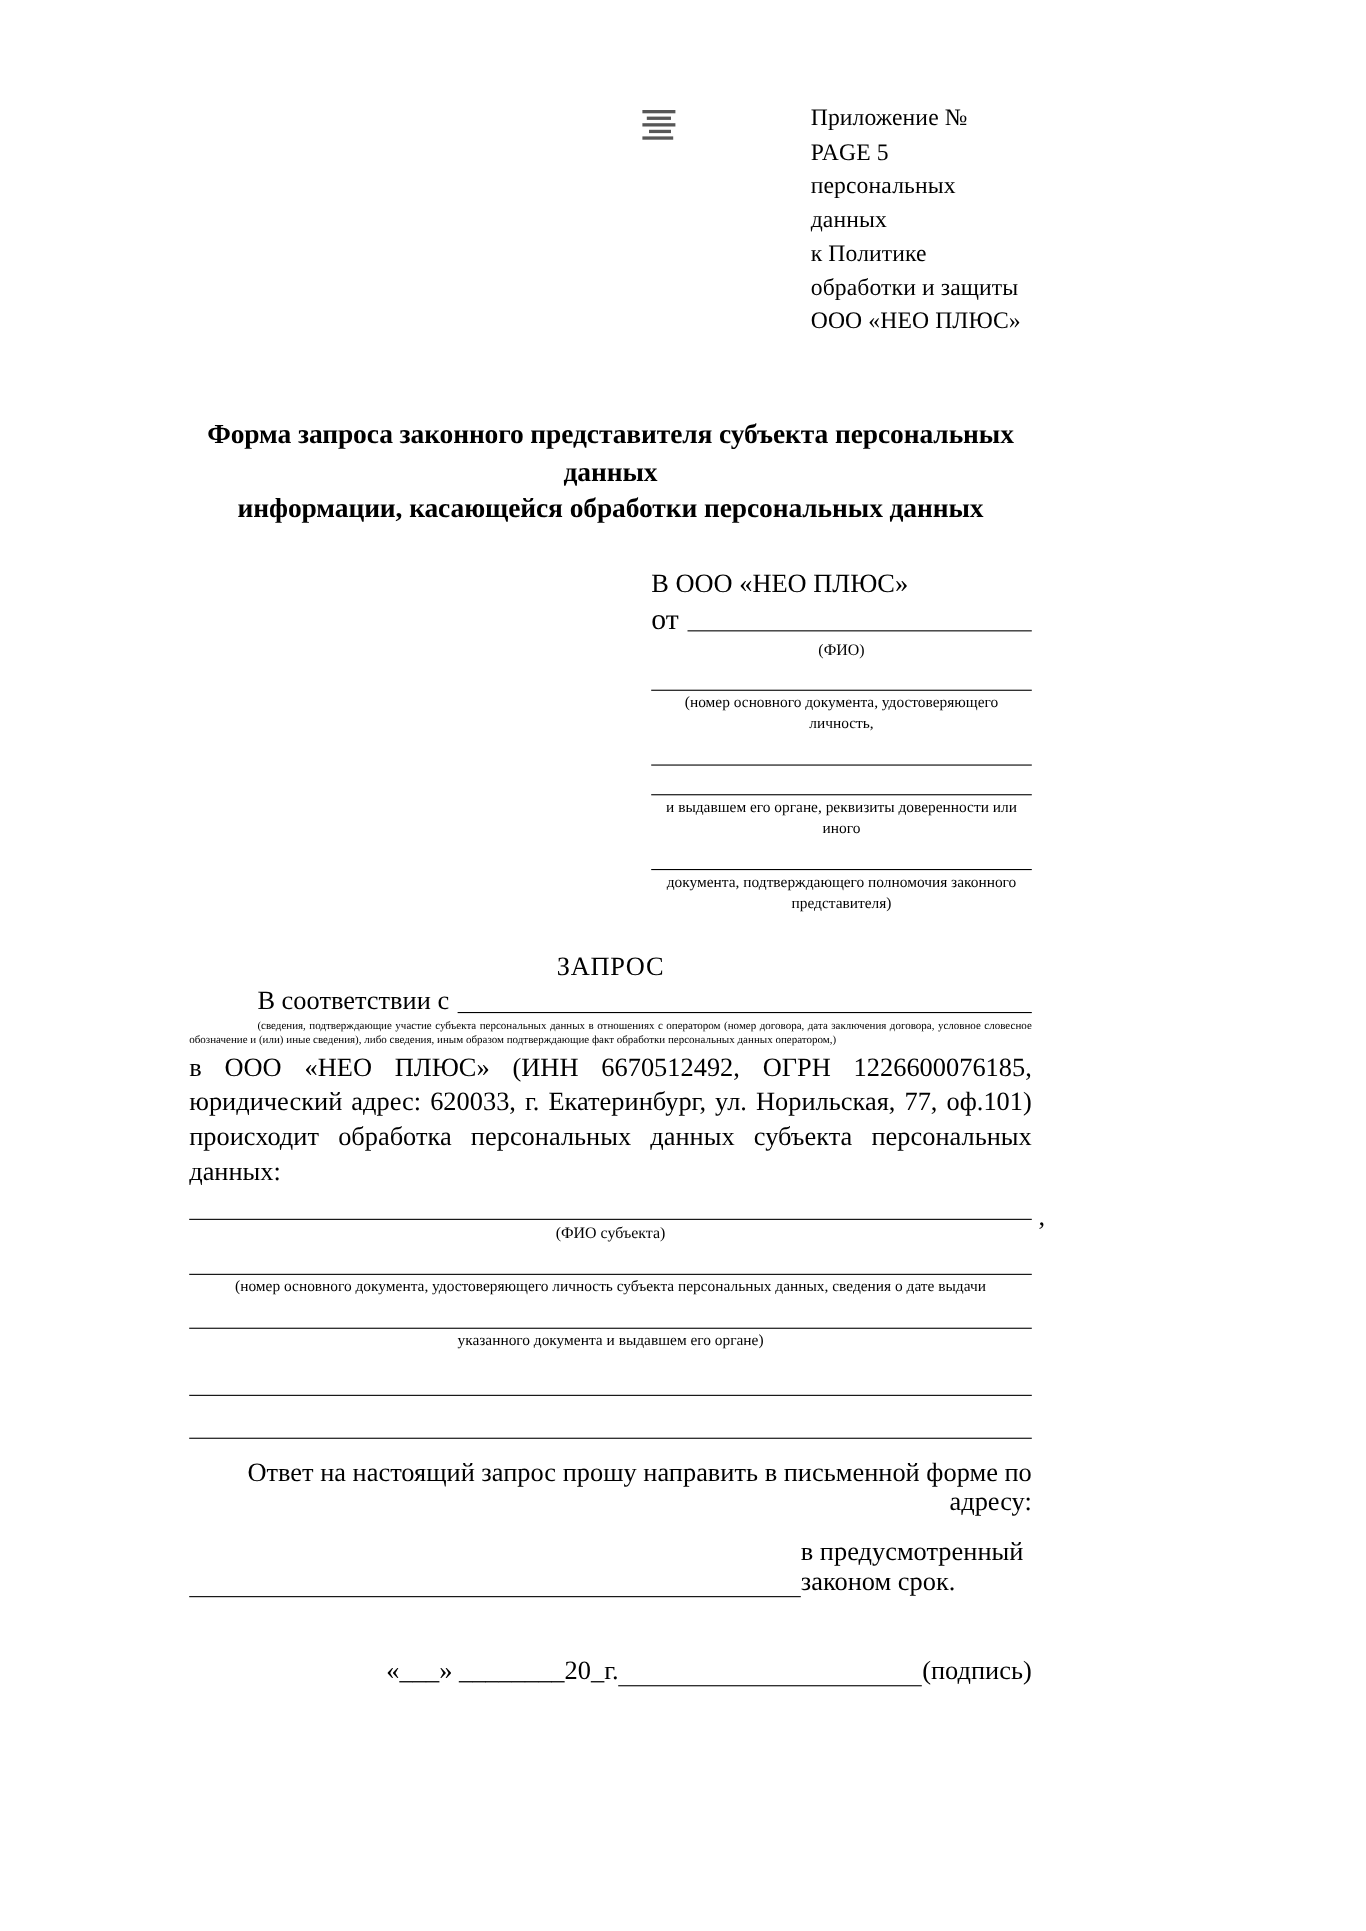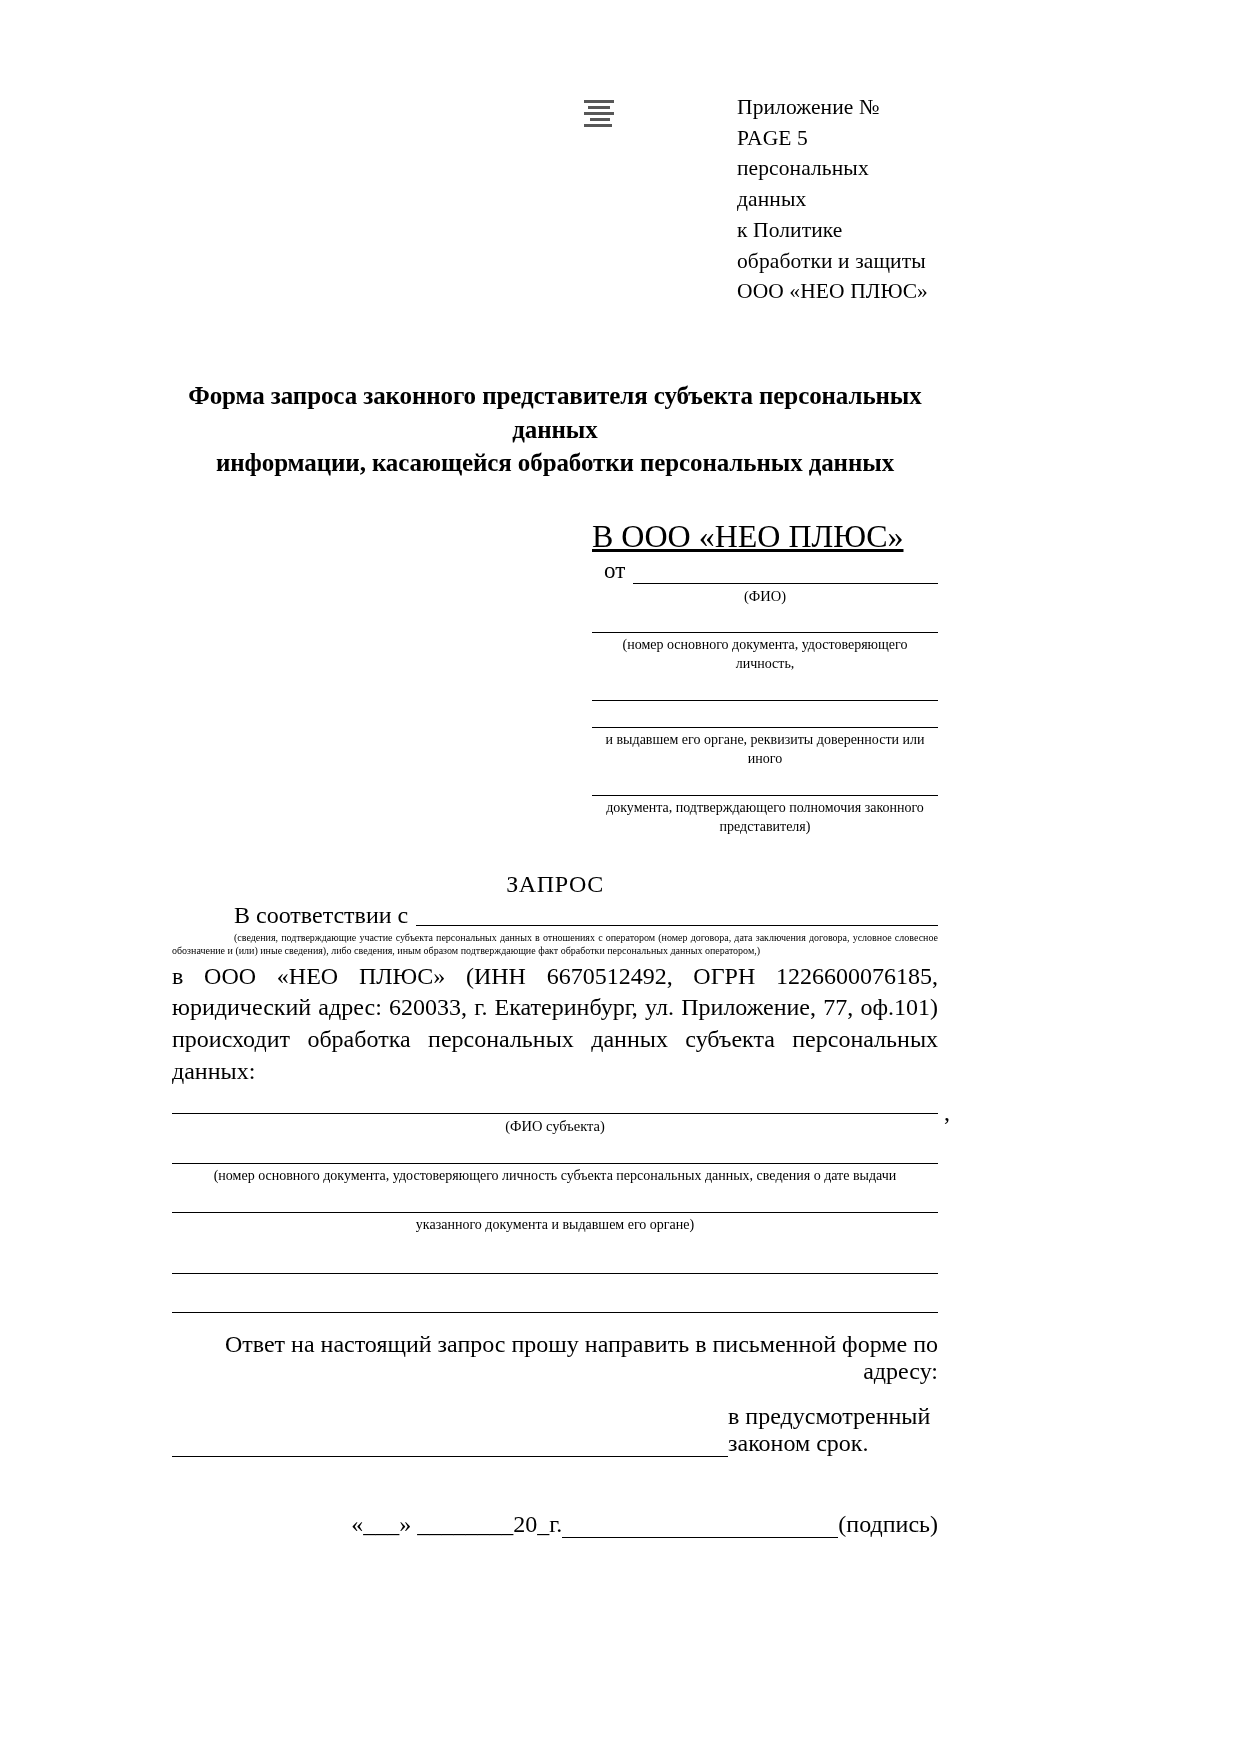--- a/index.html
+++ b/index.html
@@ -66,30 +66,28 @@
     line-height: 1.34;
     letter-spacing: -.1px;
   }
 
   
   .addressee {
     margin-top: 36px;
     margin-left: 420px;
   }
   .addressee .to-line {
-    font-size: 32px;
+    font-size: 24px;
     line-height: 1.25;
-    text-decoration: underline;
   }
   .from-row {
     display: flex;
-    align-items: flex-end;
-    font-size: 23px;
+    align-items: center;
+    font-size: 27px;
     margin-top: 2px;
-    margin-left: 12px;
   }
   .from-row .lbl { white-space: nowrap; }
   .fill {
     flex: 1 1 auto;
     border-bottom: 1.6px solid #000;
     height: 20px;
     margin-left: 8px;
   }
   .rule {
     border-bottom: 1.6px solid #000;
@@ -234,21 +232,21 @@
 
   <div class="inline-row">
     <span class="lead">В соответствии с</span>
     <span class="fill"></span>
   </div>
 
   <div class="fineprint">
     <span class="indent">(сведения, подтверждающие участие субъекта персональных данных в отношениях с оператором (номер договора, дата заключения договора, условное словесное обозначение и (или) иные сведения), либо сведения, иным образом подтверждающие факт обработки персональных данных оператором,)</span>
   </div>
 
-  <div class="body-par">в ООО «НЕО ПЛЮС» (ИНН 6670512492, ОГРН 1226600076185, юридический адрес: 620033, г. Екатеринбург, ул. Приложение, 77, оф.101)  происходит обработка персональных данных субъекта персональных данных:</div>
+  <div class="body-par">в ООО «НЕО ПЛЮС» (ИНН 6670512492, ОГРН 1226600076185, юридический адрес: 620033, г. Екатеринбург, ул. Норильская, 77, оф.101)  происходит обработка персональных данных субъекта персональных данных:</div>
 
   <div class="rule rule-comma">
     <span class="comma">,</span>
   </div>
   <div class="caption">(ФИО субъекта)</div>
 
   <div class="rule"></div>
   <div class="caption small">(номер основного документа, удостоверяющего личность субъекта персональных данных, сведения о дате выдачи</div>
 
   <div class="rule"></div>

